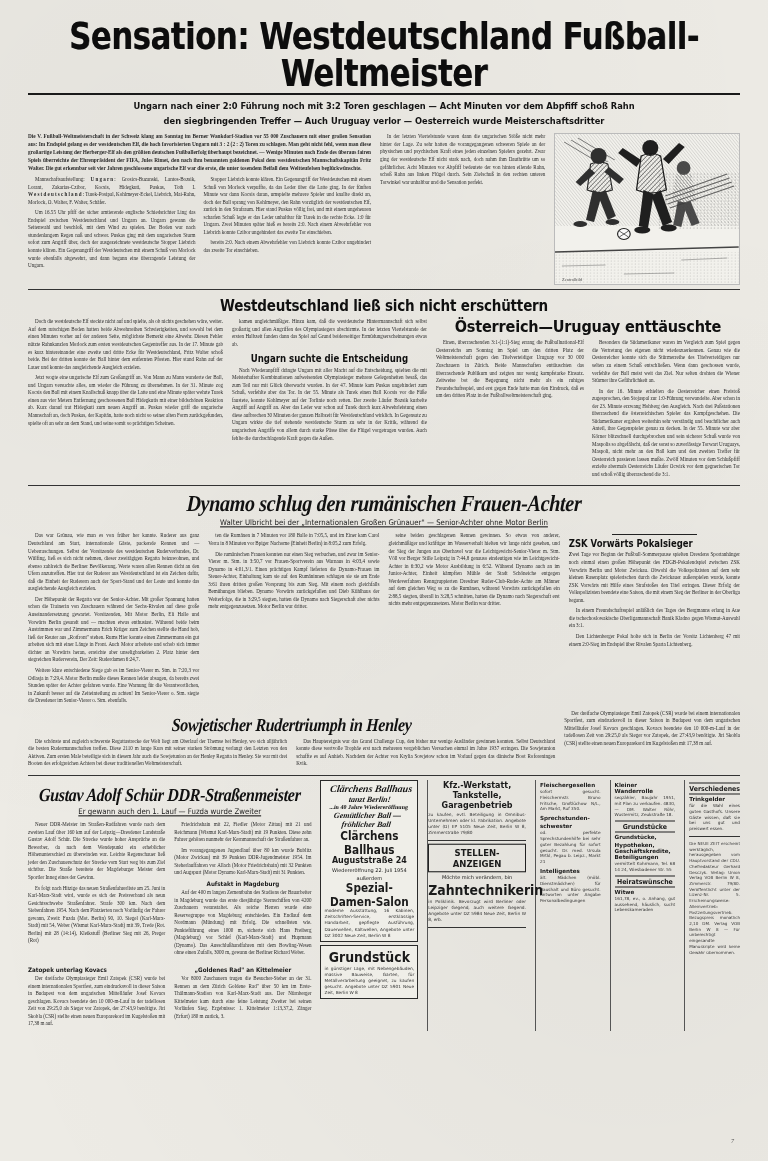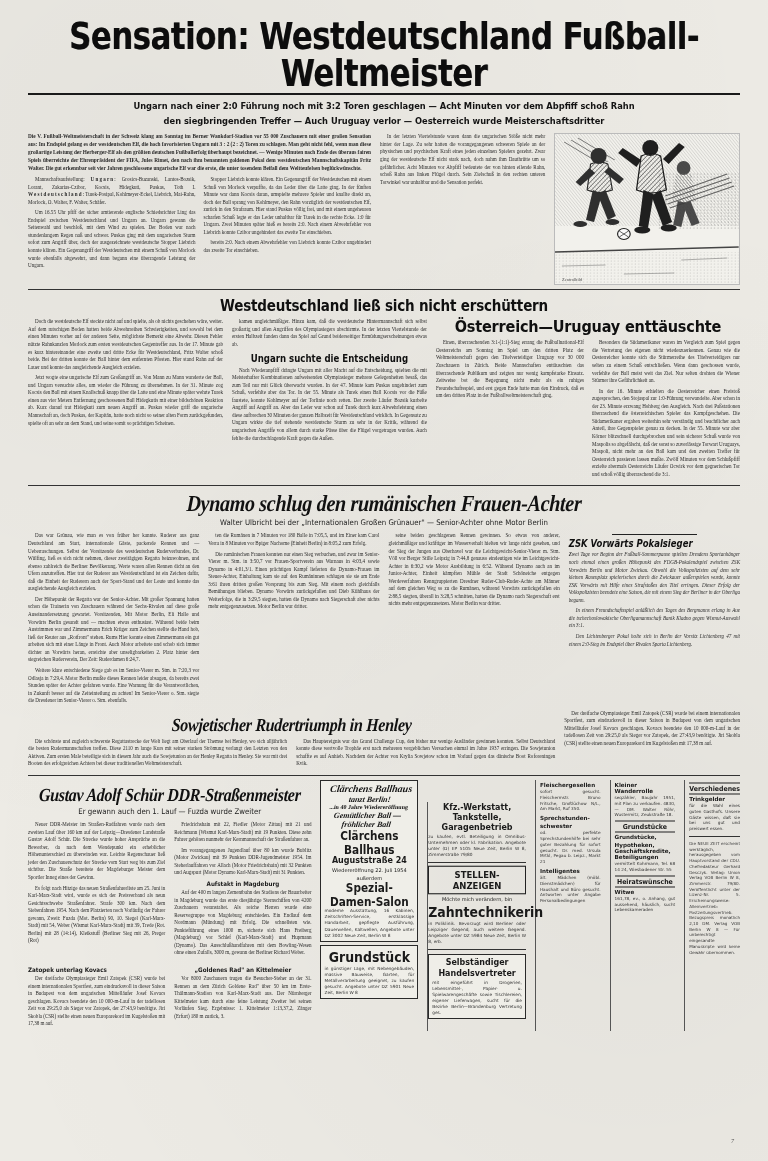--- a/index.html
+++ b/index.html
@@ -74,20 +74,21 @@
     font-size:20px;text-align:center;color:#111;
     letter-spacing:-0.3px;
     transform:scaleY(1.15) skewX(-3deg);
     margin:6px 0 4px;
   }
   .script-head.sm{font-size:16px;}
   .deck{
     font-family:"DejaVu Sans", sans-serif;
     font-size:7px;text-align:center;margin:2px 0 5px;color:#1c1c1c;
     transform:scaleY(1.1);
+    text-decoration:underline;
   }
   .minihead{
     font-family:"DejaVu Sans", sans-serif;
     font-weight:bold;font-size:5.6px;text-align:center;margin:4px 0 2px;
     transform:scaleY(1.1);
   }
   
   .photo{
     position:relative;overflow:hidden;background:#efeee9;
     border:0.6px solid #bbb;
@@ -292,21 +293,21 @@
     </div>
     <div class="col body-txt">
       <p>ten die Rumänen in 7 Minuten vor 180 Balle in 7:05,5, und im Einer kam Carol Verra in 8 Minuten vor Bpiger Nachome (Einheit Berlin) in 8:05,2 zum Erfolg.</p>
       <p>Die rumänischen Frauen konnten nur einen Sieg verbuchen, und zwar im Senior-Vierer m. Stm. in 3:50,7 vor Frauen-Sportverein aus Warnaus in 4:03,4 sowie Dynamo in 4:01,3/1. Einen prächtigen Kampf lieferten die Dynamo-Frauen im Steuer-Achter, Einhaltung kam sie auf den Rumäninnen schlugen sie sie am Ende 3:61 ihren dritten großen Vorsprung bis zum Sieg. Mit einem noch gleichfalls Bemühungen blieben. Dynamo Vorwärts zurückgefallen und Dieb Kühlhaus der Weiterfolge, die in 3:29,5 siegten, hatten die Dynamo nach Siegerschaft aber nichts mehr entgegenzusetzen. Motor Berlin war dritter.</p>
     </div>
     <div class="col" style="flex:1;">
       <div class="body-txt">
         <p>seine beiden geschlagenen Rennen gewinnen. So etwas von anderer, gleichmäßiger und kräftiger im Wasserverhalt hielten wir lange nicht gesehen, und der Sieg der Jungen aus Oberhavel war die Leichtgewicht-Senior-Vierer m. Stm. Völl vor Berger Stille Leipzig in 7:44,8 genauso eindeutigen wie im Leichtgewicht-Achter in 6:30,2 wie Motor Ausbildung in 6:52. Während Dynamo auch an im Junior-Achter, Einheit kämpften Mühle der Stadt Schöneiche entgegen Werdeverfahren Renngruppierten Dresdner Ruder-Club-Ruder-Achte am Männer auf dem gleichen Weg so zu die Rumänen, während Vorwärts zurückgefallen ein 2:88,5 siegten, überall in 3:28,5 schnitten, hatten die Dynamo nach Siegerschaft erst nichts mehr entgegenzusetzen. Motor Berlin war dritter.</p>
       </div>
     </div>
-    <div class="col" style="flex:1;font-style:italic;">
+    <div class="col" style="flex:1;">
       <hr class="hdr-rule2" style="width:50%;margin:2px auto 4px;">
       <div class="sec-head h4" style="font-size:8.5px;text-align:left;">ZSK Vorwärts Pokalsieger</div>
       <div class="body-txt">
         <p class="lead">Zwei Tage vor Beginn der Fußball-Sommerpause spielten Dresdens Sportanhänger noch einmal einen großen Höhepunkt des FDGB-Pokalendspiel zwischen ZSK Vorwärts Berlin und Motor Zwickau. Obwohl die Volkspolizisten auf dem sehr kleinen Rasenplatz spielerischen durch die Zwickauer außerspielen wurde, konnte ZSK Vorwärts mit Hilfe eines Strafstoßes den Titel erringen. Dieser Erfolg der Volkspolizisten beendete eine Saison, die mit einem Sieg der Berliner in der Oberliga begann.</p>
         <p>In einem Freundschaftsspiel anläßlich des Tages des Bergmanns erlang in Aue die tschechoslowakische Oberligamannschaft Banik Kladno gegen Wismut-Auswahl ein 3:1.</p>
         <p>Den Lichtenberger Pokal holte sich in Berlin der Vorsitz Lichtenberg 47 mit einem 2:0-Sieg im Endspiel über Rivalen Sparta Lichtenberg.</p>
       </div>
     </div>
   </div>
 
@@ -382,37 +383,32 @@
         <div class="adbox-sub">außerdem</div>
         <div class="adbox-hd big">Spezial-Damen-Salon</div>
         <div class="adbox-txt">moderne Ausstattung, 16 Kabinen, Zeitschriften-Service, erstklassige Handarbeit, gepflegte Ausführung, Dauerwellen, Kaltwellen, Angebote unter DZ 3002 Neue Zeit, Berlin W 8</div>
       </div>
       <div class="adbox">
         <div class="adbox-hd xl">Grundstück</div>
         <div class="adbox-txt">in günstiger Lage, mit Nebengebäuden, massive Bauweise, Garten, für Metallverarbeitung geeignet, zu kaufen gesucht. Angebote unter DZ 5901 Neue Zeit, Berlin W 8</div>
       </div>
     </div>
 
-    <div class="col ad-area vrule" style="flex:1;margin-top:22px;">
+    <div class="col ad-area vrule" style="flex:1;">
       <div>
         <div class="adbox-hd">Kfz.-Werkstatt, Tankstelle,</div>
         <div class="adbox-hd">Garagenbetrieb</div>
         <div class="adbox-txt">zu kaufen, evtl. Beteiligung in Omnibus-Unternehmen oder kl. Fabrikation. Angebote unter (D) EP 5105 Neue Zeit, Berlin W 8, Zimmerstraße 79/80</div>
       </div>
       <hr class="rule-thin">
       <div class="box-rule">STELLEN-ANZEIGEN</div>
       <div class="adbox-sub">Möchte mich verändern, bin</div>
       <div class="adbox-hd xl" style="text-align:left;">Zahntechnikerin</div>
       <div class="adbox-txt">in Poliklinik. Bevorzugt wird Berliner oder Leipziger Gegend, auch weitere Gegend. Angebote unter DZ 5984 Neue Zeit, Berlin W 8, erb.</div>
       <hr class="rule-thin">
-      <div class="adbox">
-        <div class="adbox-hd">Selbständiger</div>
-        <div class="adbox-hd">Handelsvertreter</div>
-        <div class="adbox-txt">mit eingeführt in Drogerien, Lebensmittel-, Papier- u. Spielwarengeschäfte sowie Tischlereien, eigener Lieferwagen, sucht für die Bezirke Berlin—Brandenburg Vertretung ges.</div>
-      </div>
     </div>
 
     <div class="col ad-area vrule" style="flex:0.62;padding-left:4px;">
       <div>
         <div class="cls-head">Fleischergesellen</div>
         <div class="cls-txt">sofort gesucht. Fleischermstr. Bruno Fritsche, Großlüchow N/L., Am Markt, Ruf 350.</div>
       </div>
       <div style="margin-top:3px;">
         <div class="cls-head">Sprechstunden-</div>
         <div class="cls-head">schwester</div>

